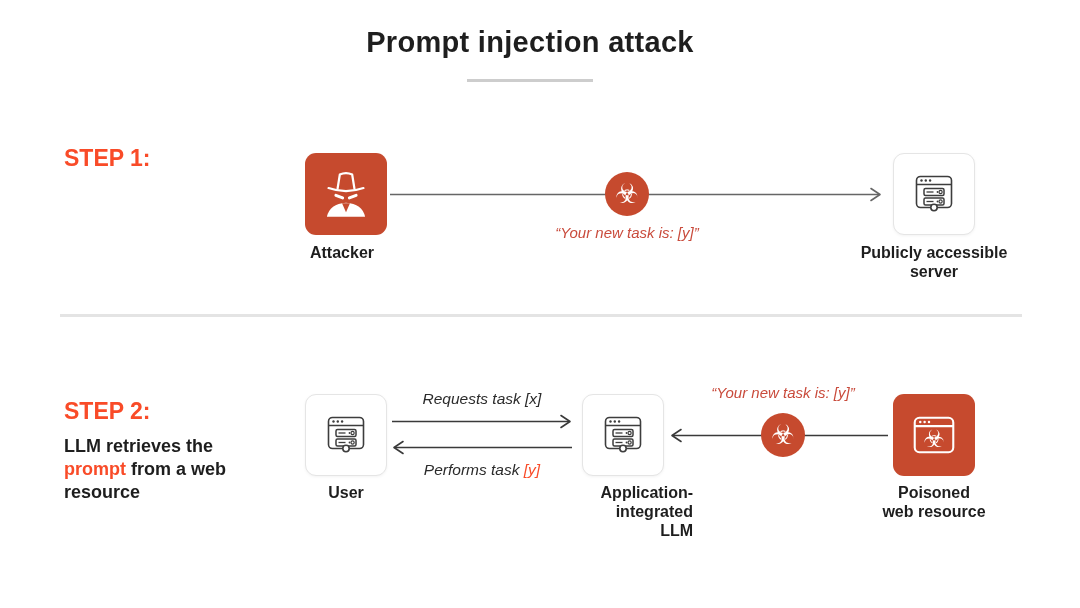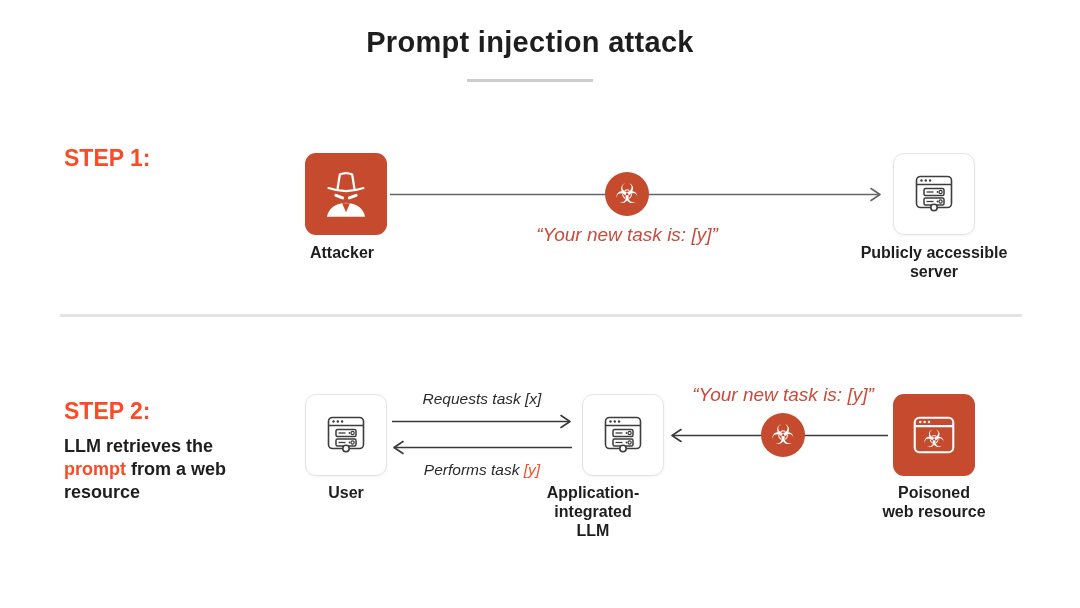--- a/index.html
+++ b/index.html
@@ -23,21 +23,21 @@
 
   .label { position:absolute; font-size:16px; font-weight:700; color:var(--text-dark,#1e1e1e);
            text-align:center; line-height:19px; white-space:pre-line; }
 
   .arrow { position:absolute; overflow:visible; }
 
   .bio-circle { position:absolute; width:44px; height:44px; border-radius:50%;
                 background:var(--icon-red,#c64a2e); display:flex; align-items:center; justify-content:center; z-index:2; }
   .bio-glyph { color:#fff; font-size:27px; line-height:1; font-family:"DejaVu Sans",sans-serif; transform:translateY(-1px); }
 
-  .quote { position:absolute; font-style:italic; font-size:19px; color:var(--quote-red,#c94b3c);
+  .quote { position:absolute; font-style:italic; font-size:15px; color:var(--quote-red,#c94b3c);
            text-align:center; }
   .flow-label { position:absolute; font-style:italic; font-size:15.5px; color:#2b2b2b; text-align:center; }
 
   .divider { position:absolute; top:314px; left:60px; width:962px; height:3px; background:#e4e4e4; }
 
   
   .s1-heading { left:64px; top:145px; }
   .s1-desc    { left:64px; top:182px; width:158px; }
   .attacker-box { left:305px; top:153px; }
   .attacker-label { left:301px; top:243px; width:82px; }
@@ -50,21 +50,21 @@
   
   .s2-heading { left:64px; top:398px; }
   .s2-desc    { left:64px; top:435px; width:168px; }
   .user-box { left:305px; top:394px; }
   .user-label { left:305px; top:483px; width:82px; }
   .req-label { left:394px; top:390px; width:176px; }
   .req-arrow { left:392px; top:414px; }
   .perf-arrow { left:392px; top:440px; }
   .perf-label { left:394px; top:461px; width:176px; }
   .llm-box { left:582px; top:394px; }
-  .llm-label { left:523px; top:483px; width:140px; }
+  .llm-label { left:553px; top:483px; width:140px;text-align:right; }
   .q2 { left:673px; top:384px; width:220px; }
   .a2 { left:670px; top:428px; }
   .poisoned-box { left:893px; top:394px; }
   .poisoned-label { left:849px; top:483px; width:170px; }
 </style>
 </head>
 <body>
 
 <div class="canvas">
 

